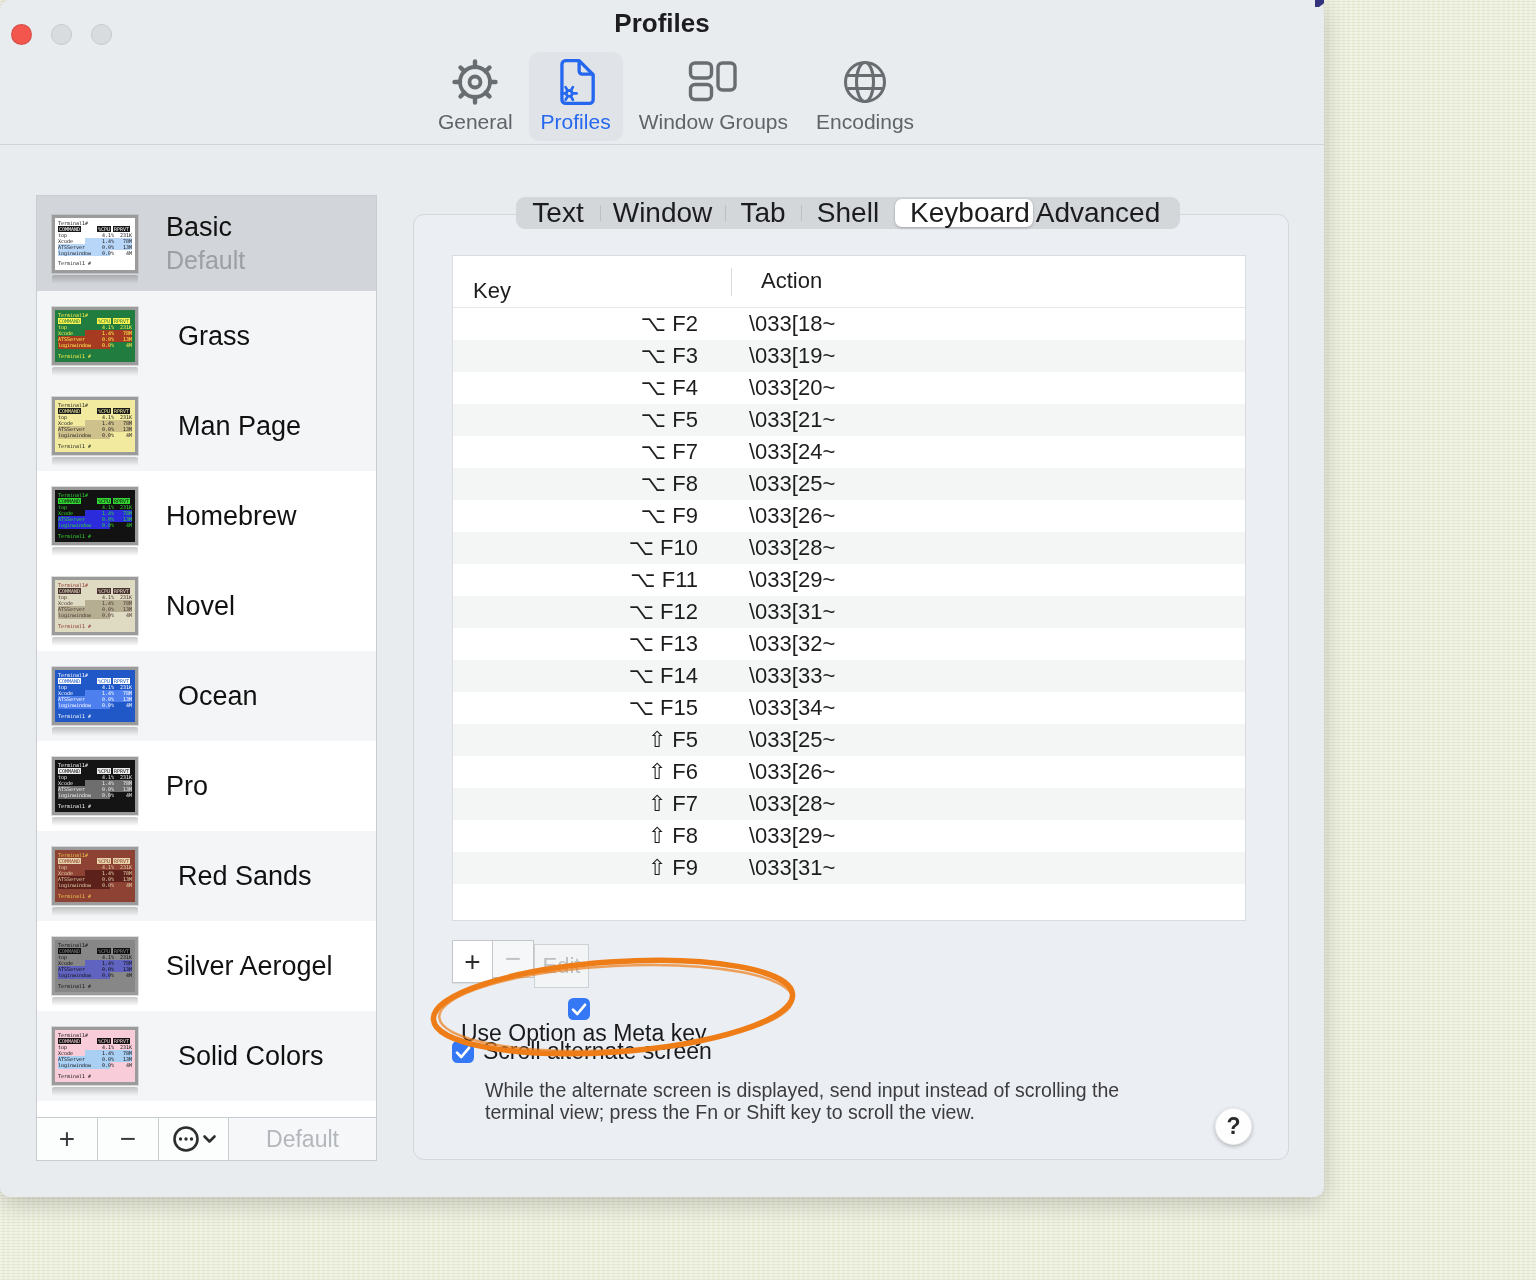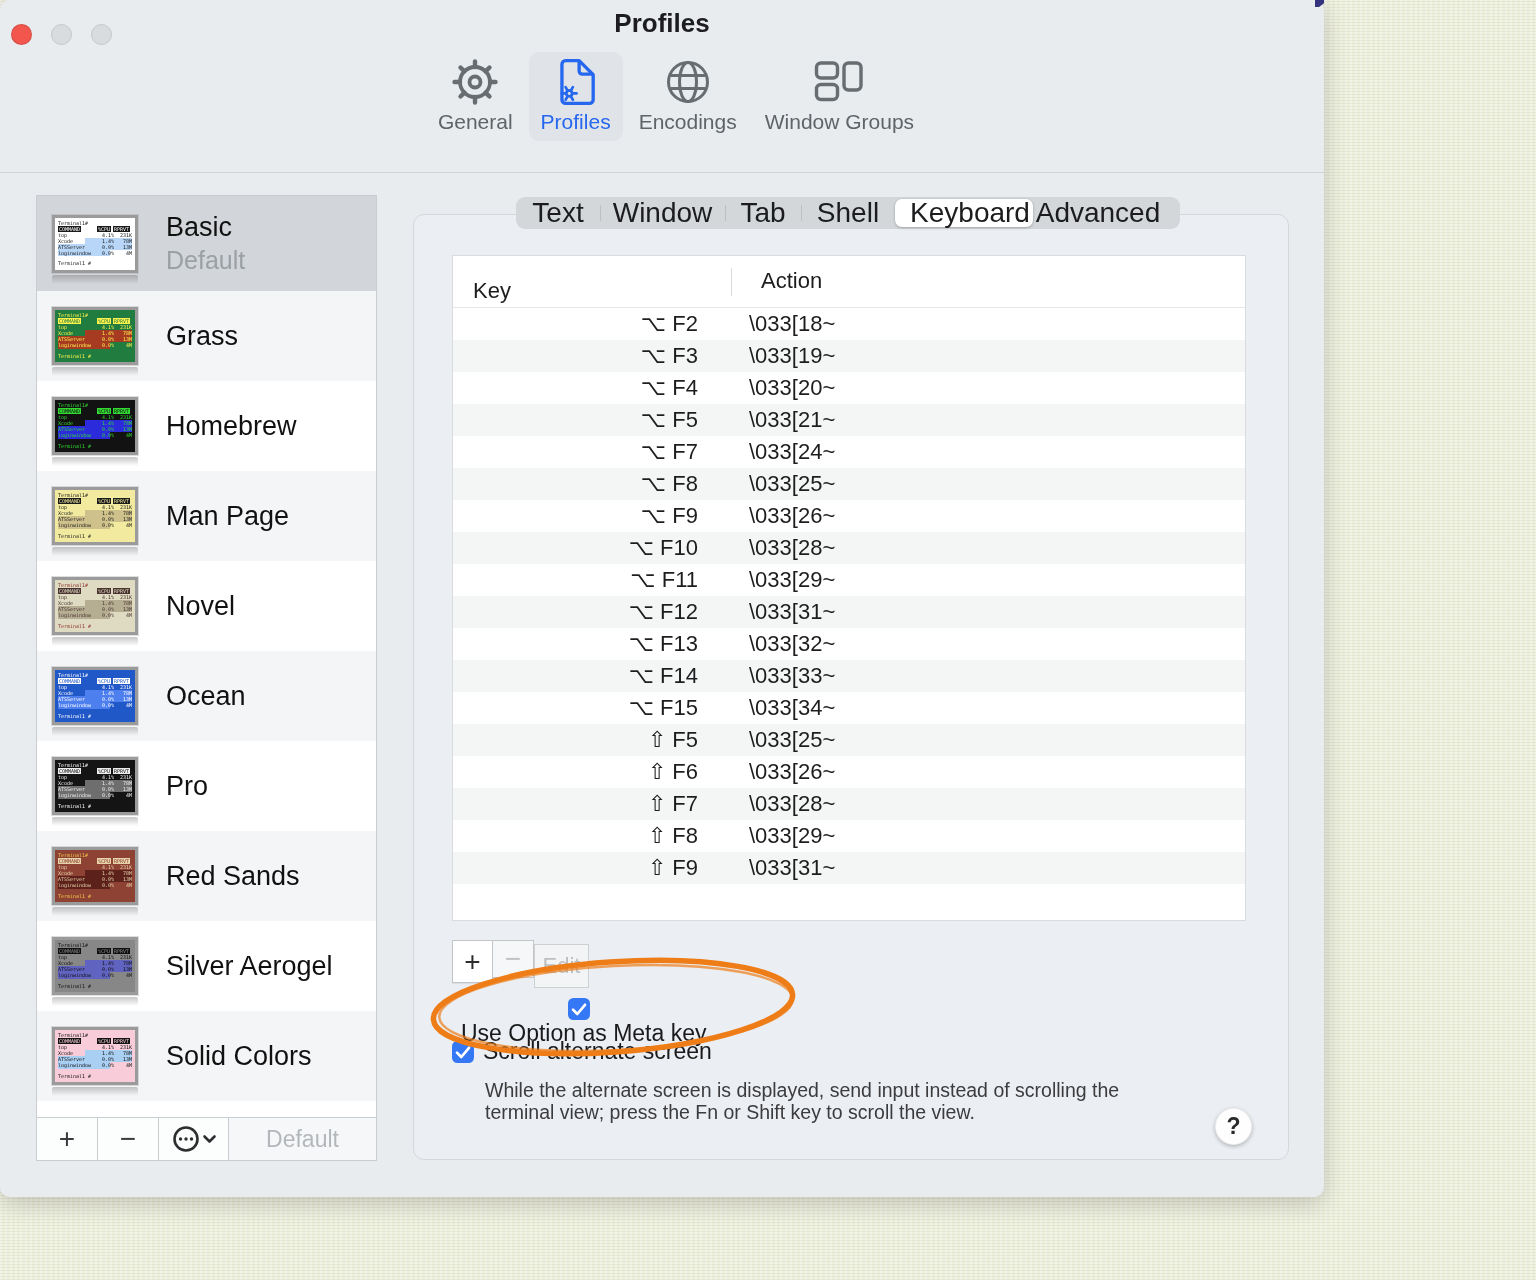--- a/index.html
+++ b/index.html
@@ -12,38 +12,38 @@
       repeating-linear-gradient(90deg, rgba(255,255,255,0.30) 0px, rgba(255,255,255,0.30) 2px, transparent 2px, transparent 5px);
     position:relative; overflow:hidden;
     -webkit-font-smoothing:antialiased;
   }
   .window {
     position:absolute; left:0; top:0; width:1324px; height:1197px;
     background:#e8ecef; border-radius:10px;
     box-shadow:0 6px 24px rgba(0,0,0,0.20);
   }
   
-  .titlebar { position:absolute; left:0; top:0; right:0; height:173px; border-bottom:1px solid #d0d4d8; }
+  .titlebar { position:absolute; left:0; top:0; right:0; height:145px; border-bottom:1px solid #d0d4d8; }
   .traffic { position:absolute; left:11px; top:24px; display:flex; gap:19px; }
   .tl { width:21px; height:21px; border-radius:50%; }
   .tl-close { background:#f2564d; border:1px solid rgba(0,0,0,0.12); }
   .tl-gray  { background:#d9dcde; border:1px solid #c5c8ca; }
   .win-title { position:absolute; left:0; right:0; top:8px; text-align:center; font-size:26px; font-weight:700; color:#1d1d1f; }
   .toolbar { position:absolute; left:0; right:0; top:52px; display:flex; justify-content:center; align-items:flex-start; gap:4px;padding-left:28px; }
   .tb-item { display:flex; flex-direction:column; align-items:center; padding:4px 12px 7px; border-radius:10px; }
   .tb-item.selected { background:#e0e4e8; }
   .tb-icon { height:52px; display:flex; align-items:center; justify-content:center; }
   .tb-label { font-size:21px; color:#5f6468; margin-top:2px; }
   .tb-item.selected .tb-label { color:#2567ef; }
   
   .sidebar { position:absolute; left:36px; top:195px; width:341px; height:966px; background:#ffffff; border:1px solid #c9ccd0; }
   .profile-list { position:absolute; left:0; right:0; top:0; bottom:44px; overflow:hidden; }
   .profile-row { height:90px; display:flex; align-items:center; padding-left:15px; }
   .profile-row.first { height:95px; }
-  .profile-row.alt { background:#f4f5f6; }
+  .profile-row.alt { background:#f4f5f6;gap:12px; }
   .profile-row.selected { background:#d2d5d9; }
   .thumb-wrap { position:relative; width:86px; margin-right:28px; flex:none; }
   .thumb {
     width:86px; height:58px; border:3px solid #9b9b9b; outline:1px solid rgba(160,160,160,0.35);
     background:var(--bg); color:var(--fg);
     font-family:"DejaVu Sans Mono",monospace; font-size:5px; line-height:6.1px;
     padding:2px 3px; overflow:hidden;
   }
   .thumb-wrap::after { content:""; position:absolute; left:0; top:60px; width:86px; height:9px;
     background:linear-gradient(180deg, rgba(60,60,60,0.28), rgba(60,60,60,0)); border-radius:2px; }
@@ -151,39 +151,39 @@
                 <line x1="15.75" y1="31.1" x2="17" y2="28.9"></line>
             </g>
             <circle cx="13.5" cy="35" r="4.2" fill="#2567ef"></circle>
             <circle cx="13.5" cy="35" r="1.4" fill="#e0e4e8"></circle>
           </svg>
         </span>
         <span class="tb-label">Profiles</span>
       </div>
       <div class="tb-item">
         <span class="tb-icon">
+          <svg width="50" height="46" viewBox="0 0 50 44" fill="none" stroke="#686d71" stroke-width="3.4">
+            <rect x="2.5" y="3" width="21" height="15" rx="4.5"></rect>
+            <rect x="30" y="3" width="17" height="27" rx="4.5"></rect>
+            <rect x="2.5" y="24.5" width="21" height="15" rx="4.5"></rect>
+          </svg>
+        </span>
+        <span class="tb-label">Window Groups</span>
+      </div>
+      <div class="tb-item">
+        <span class="tb-icon">
           <svg width="46" height="46" viewBox="0 0 46 46" fill="none" stroke="#686d71" stroke-width="3">
             <circle cx="23" cy="23" r="19.5"></circle>
             <ellipse cx="23" cy="23" rx="8.5" ry="19.5"></ellipse>
             <line x1="6" y1="16.5" x2="40" y2="16.5"></line>
             <line x1="6" y1="29.5" x2="40" y2="29.5"></line>
           </svg>
         </span>
         <span class="tb-label">Encodings</span>
       </div>
-      <div class="tb-item">
-        <span class="tb-icon">
-          <svg width="50" height="46" viewBox="0 0 50 44" fill="none" stroke="#686d71" stroke-width="3.4">
-            <rect x="2.5" y="3" width="21" height="15" rx="4.5"></rect>
-            <rect x="30" y="3" width="17" height="27" rx="4.5"></rect>
-            <rect x="2.5" y="24.5" width="21" height="15" rx="4.5"></rect>
-          </svg>
-        </span>
-        <span class="tb-label">Window Groups</span>
-      </div>
     </div>
   </div>
 
   <div class="sidebar">
     <div class="profile-list">
   <div class="profile-row first selected" style="--bg: #ffffff; --fg: #1a1a1a; --hl: #b8d6f8; --ttl: #1a1a1a;">
     <div class="thumb-wrap">
       <div class="thumb">
         <div class="t-title">Terminal1#</div>
         <div class="t-hdr">
@@ -253,20 +253,59 @@
               </div>
         <div class="t-prompt">Terminal1 #</div>
       </div>
     </div>
     <div class="p-labels">
       <div class="p-name">Grass</div>
 
     </div>
   </div>
 
+  <div class="profile-row alt" style="--bg: #f2eb9f; --fg: #1c1c1c; --hl: #cfc18b; --ttl: #1c1c1c;">
+    <div class="thumb-wrap">
+      <div class="thumb">
+        <div class="t-title">Terminal1#</div>
+        <div class="t-hdr">
+                <span class="chip c1">COMMAND</span>
+                <span class="sp"></span>
+                <span class="chip c2">%CPU</span>
+                <span class="chip c3">RPRVT</span>
+              </div>
+        <div class="t-row r0">
+                <span class="t-c1">top</span>
+                <span class="t-c2">4.1%</span>
+                <span class="t-c3">231K</span>
+              </div>
+        <div class="t-row r1 hl-a">
+                <span class="t-c1">Xcode</span>
+                <span class="t-c2">1.4%</span>
+                <span class="t-c3">78M</span>
+              </div>
+        <div class="t-row r2 hl-b">
+                <span class="t-c1">ATSServer</span>
+                <span class="t-c2">0.0%</span>
+                <span class="t-c3">13M</span>
+              </div>
+        <div class="t-row r3 hl-c">
+                <span class="t-c1">loginwindow</span>
+                <span class="t-c2">0.0%</span>
+                <span class="t-c3">4M</span>
+              </div>
+        <div class="t-prompt">Terminal1 #</div>
+      </div>
+    </div>
+    <div class="p-labels">
+      <div class="p-name">Man Page</div>
+
+    </div>
+  </div>
+
   <div class="profile-row" style="--bg: #121212; --fg: #32d932; --hl: #2b2bdc; --ttl: #32d932;">
     <div class="thumb-wrap">
       <div class="thumb">
         <div class="t-title">Terminal1#</div>
         <div class="t-hdr">
                 <span class="chip c1">COMMAND</span>
                 <span class="sp"></span>
                 <span class="chip c2">%CPU</span>
                 <span class="chip c3">RPRVT</span>
               </div>
@@ -288,59 +327,20 @@
         <div class="t-row r3 hl-c">
                 <span class="t-c1">loginwindow</span>
                 <span class="t-c2">0.0%</span>
                 <span class="t-c3">4M</span>
               </div>
         <div class="t-prompt">Terminal1 #</div>
       </div>
     </div>
     <div class="p-labels">
       <div class="p-name">Homebrew</div>
-
-    </div>
-  </div>
-
-  <div class="profile-row alt" style="--bg: #f2eb9f; --fg: #1c1c1c; --hl: #cfc18b; --ttl: #1c1c1c;">
-    <div class="thumb-wrap">
-      <div class="thumb">
-        <div class="t-title">Terminal1#</div>
-        <div class="t-hdr">
-                <span class="chip c1">COMMAND</span>
-                <span class="sp"></span>
-                <span class="chip c2">%CPU</span>
-                <span class="chip c3">RPRVT</span>
-              </div>
-        <div class="t-row r0">
-                <span class="t-c1">top</span>
-                <span class="t-c2">4.1%</span>
-                <span class="t-c3">231K</span>
-              </div>
-        <div class="t-row r1 hl-a">
-                <span class="t-c1">Xcode</span>
-                <span class="t-c2">1.4%</span>
-                <span class="t-c3">78M</span>
-              </div>
-        <div class="t-row r2 hl-b">
-                <span class="t-c1">ATSServer</span>
-                <span class="t-c2">0.0%</span>
-                <span class="t-c3">13M</span>
-              </div>
-        <div class="t-row r3 hl-c">
-                <span class="t-c1">loginwindow</span>
-                <span class="t-c2">0.0%</span>
-                <span class="t-c3">4M</span>
-              </div>
-        <div class="t-prompt">Terminal1 #</div>
-      </div>
-    </div>
-    <div class="p-labels">
-      <div class="p-name">Man Page</div>
 
     </div>
   </div>
 
   <div class="profile-row" style="--bg: #dfdbc2; --fg: #4a3431; --hl: #b6ae92; --ttl: #8d2f2a;">
     <div class="thumb-wrap">
       <div class="thumb">
         <div class="t-title">Terminal1#</div>
         <div class="t-hdr">
                 <span class="chip c1">COMMAND</span>

